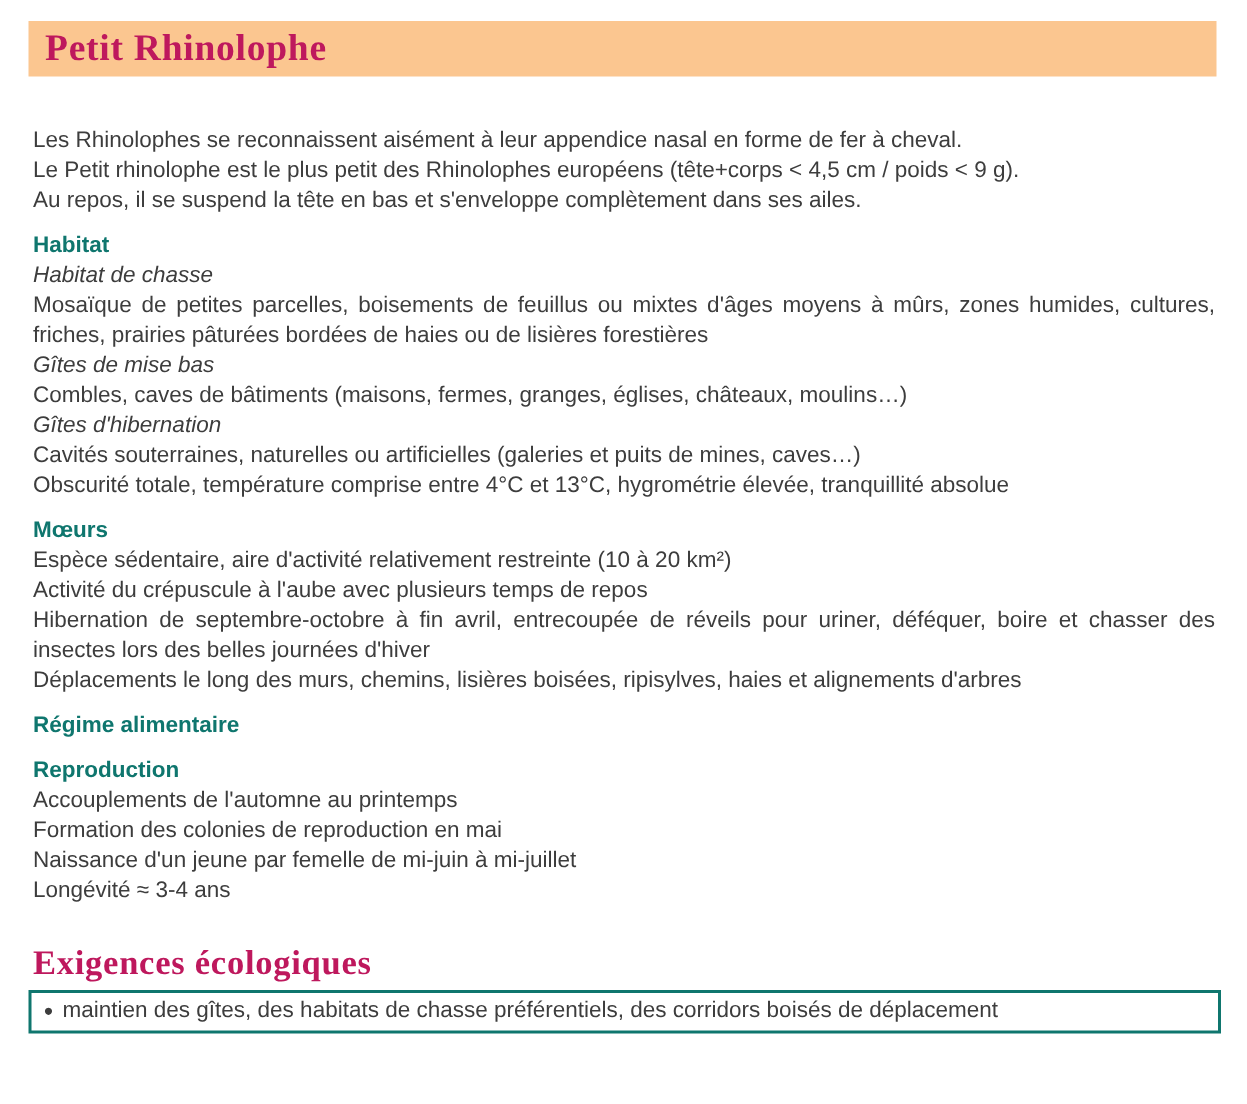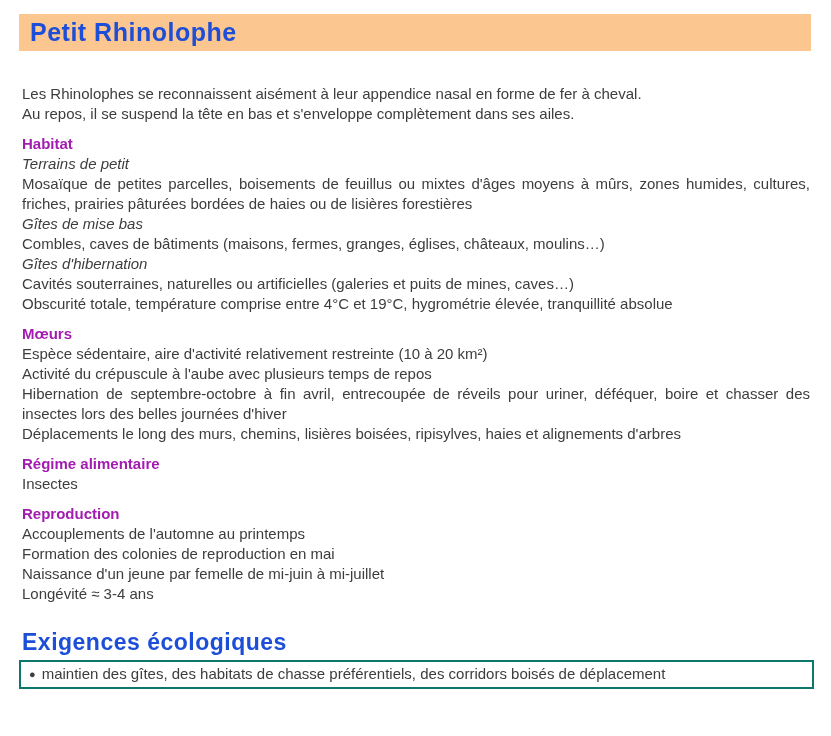--- a/index.html
+++ b/index.html
@@ -14,32 +14,32 @@
   }
   .title-bar{
     position:absolute;left:19px;top:14px;
     width:792px;height:37px;
     background:#FBC690;
     display:flex;align-items:center;
     padding-left:11px;
     box-sizing:border-box;
   }
   .hand{
-    font-family:Liberation Sans, sans-serif;
-    font-weight:bold;color:#1d4ed8;
+    font-family:Liberation Serif, serif;
+    font-weight:bold;color:#be185d;
     letter-spacing:0.5px;
   }
   .title-bar .hand{font-size:25px;line-height:25px;}
   .content{
     position:absolute;left:22px;top:84px;width:788px;
   }
   p{margin:0;}
   .line{display:block;}
   .sec-heading{
-    font-weight:bold;color:#a21caf;margin-top:10px;
+    font-weight:bold;color:#0f766e;margin-top:10px;
   }
   .subheading{font-style:italic;}
   .just{text-align:justify;}
   .footer-heading{
     margin-top:25px;
     font-size:23px;line-height:26px;
   }
   .eco-box{
     border:2px solid #0f766e;
     margin-top:5px;
@@ -56,45 +56,45 @@
 <div class="page">
 
   <div class="title-bar">
     <span class="hand">Petit Rhinolophe</span>
   </div>
 
   <div class="content">
 
     <p class="intro">
       <span class="line">Les Rhinolophes se reconnaissent aisément à leur appendice nasal en forme de fer à cheval.</span>
+      <span class="line">Le Petit rhinolophe est le plus petit des Rhinolophes européens (tête+corps &lt; 4,5 cm / poids &lt; 9 g).</span>
       <span class="line">Au repos, il se suspend la tête en bas et s'enveloppe complètement dans ses ailes.</span>
     </p>
 
     <div class="section">
       <div class="sec-heading">Habitat</div>
-      <div class="subheading">Terrains de petit</div>
+      <div class="subheading">Habitat de chasse</div>
       <p class="just">Mosaïque de petites parcelles, boisements de feuillus ou mixtes d'âges moyens à mûrs, zones humides, cultures, friches, prairies pâturées bordées de haies ou de lisières forestières</p>
       <div class="subheading">Gîtes de mise bas</div>
       <div class="line">Combles, caves de bâtiments (maisons, fermes, granges, églises, châteaux, moulins…)</div>
       <div class="subheading">Gîtes d'hibernation</div>
       <div class="line">Cavités souterraines, naturelles ou artificielles (galeries et puits de mines, caves…)</div>
-      <div class="line">Obscurité totale, température comprise entre 4°C et 19°C, hygrométrie élevée, tranquillité absolue</div>
+      <div class="line">Obscurité totale, température comprise entre 4°C et 13°C, hygrométrie élevée, tranquillité absolue</div>
     </div>
 
     <div class="section">
       <div class="sec-heading">Mœurs</div>
       <div class="line">Espèce sédentaire, aire d'activité relativement restreinte (10 à 20 km²)</div>
       <div class="line">Activité du crépuscule à l'aube avec plusieurs temps de repos</div>
       <p class="just">Hibernation de septembre-octobre à fin avril, entrecoupée de réveils pour uriner, déféquer, boire et chasser des insectes lors des belles journées d'hiver</p>
       <div class="line">Déplacements le long des murs, chemins, lisières boisées, ripisylves, haies et alignements d'arbres</div>
     </div>
 
     <div class="section">
       <div class="sec-heading">Régime alimentaire</div>
-      <div class="line">Insectes</div>
     </div>
 
     <div class="section">
       <div class="sec-heading">Reproduction</div>
       <div class="line">Accouplements de l'automne au printemps</div>
       <div class="line">Formation des colonies de reproduction en mai</div>
       <div class="line">Naissance d'un jeune par femelle de mi-juin à mi-juillet</div>
       <div class="line">Longévité ≈ 3-4 ans</div>
     </div>
 

